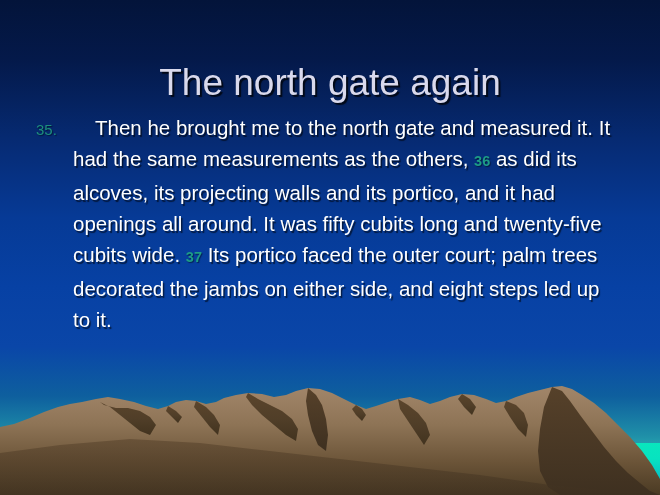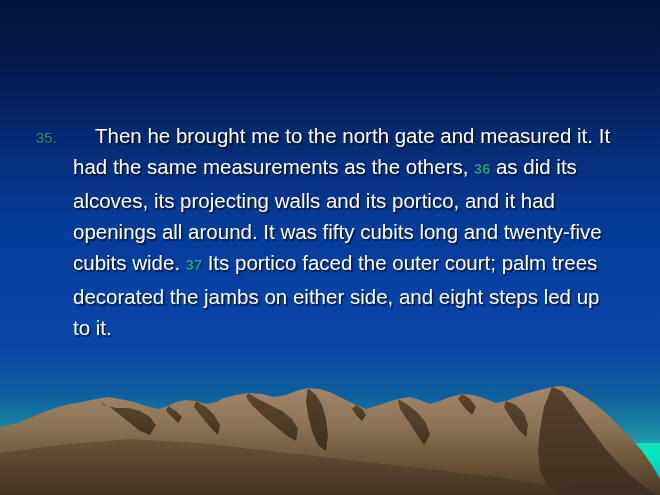--- a/index.html
+++ b/index.html
@@ -65,21 +65,21 @@
     color: #d9d9ec;
     text-shadow: 2px 2px 1px rgba(0,0,0,0.75);
     letter-spacing: 0px;
     white-space: nowrap;
   }
 
   
   .body-block {
     position: absolute;
     left: 36px;
-    top: 120px;
+    top: 112px;
     width: 582px;
   }
   .verse-para {
     position: relative;
     margin: 0;
     padding-left: 37px;
     font-size: 20.5px;
     line-height: 31px;
     color: #ffffff;
     text-shadow: 1.5px 1.5px 1px rgba(0,0,0,0.6);
@@ -160,20 +160,21 @@
       <path d="M552,12 L562,16 L570,26 L580,40 L592,56 L604,72 L616,86
                L628,98 L640,108 L650,116 L660,120 L600,120 L560,120
                L548,112 L540,96 L538,76 L540,54 L544,32 Z" fill="url(#rockDark2)"></path>
       <path d="M506,26 L516,30 L524,38 L528,50 L526,62 L518,54 L510,42 L504,32 Z" fill="url(#rockDark)"></path>
 
       <path d="M0,78 L60,70 L130,64 L200,68 L270,76 L340,84 L410,92
                L480,100 L550,110 L660,120 L0,120 Z" fill="url(#rockDark2)" opacity="0.55"></path>
     </svg>
   </div>
 
+  <h1 class="title">The north gate again</h1>
 
   <div class="body-block">
     <p class="verse-para">
       <span class="verse-lead">35.</span><span class="indent"></span><span>Then he brought me to the north gate and measured it. It had the same measurements as the others, </span><span class="vnum">36</span><span> as did its alcoves, its projecting walls and its portico, and it had openings all around. It was fifty cubits long and twenty-five cubits wide. </span><span class="vnum">37</span><span> Its portico faced the outer court; palm trees decorated the jambs on either side, and eight steps led up to it.</span>
     </p>
   </div>
 
 </div>
 
 </body></html>

